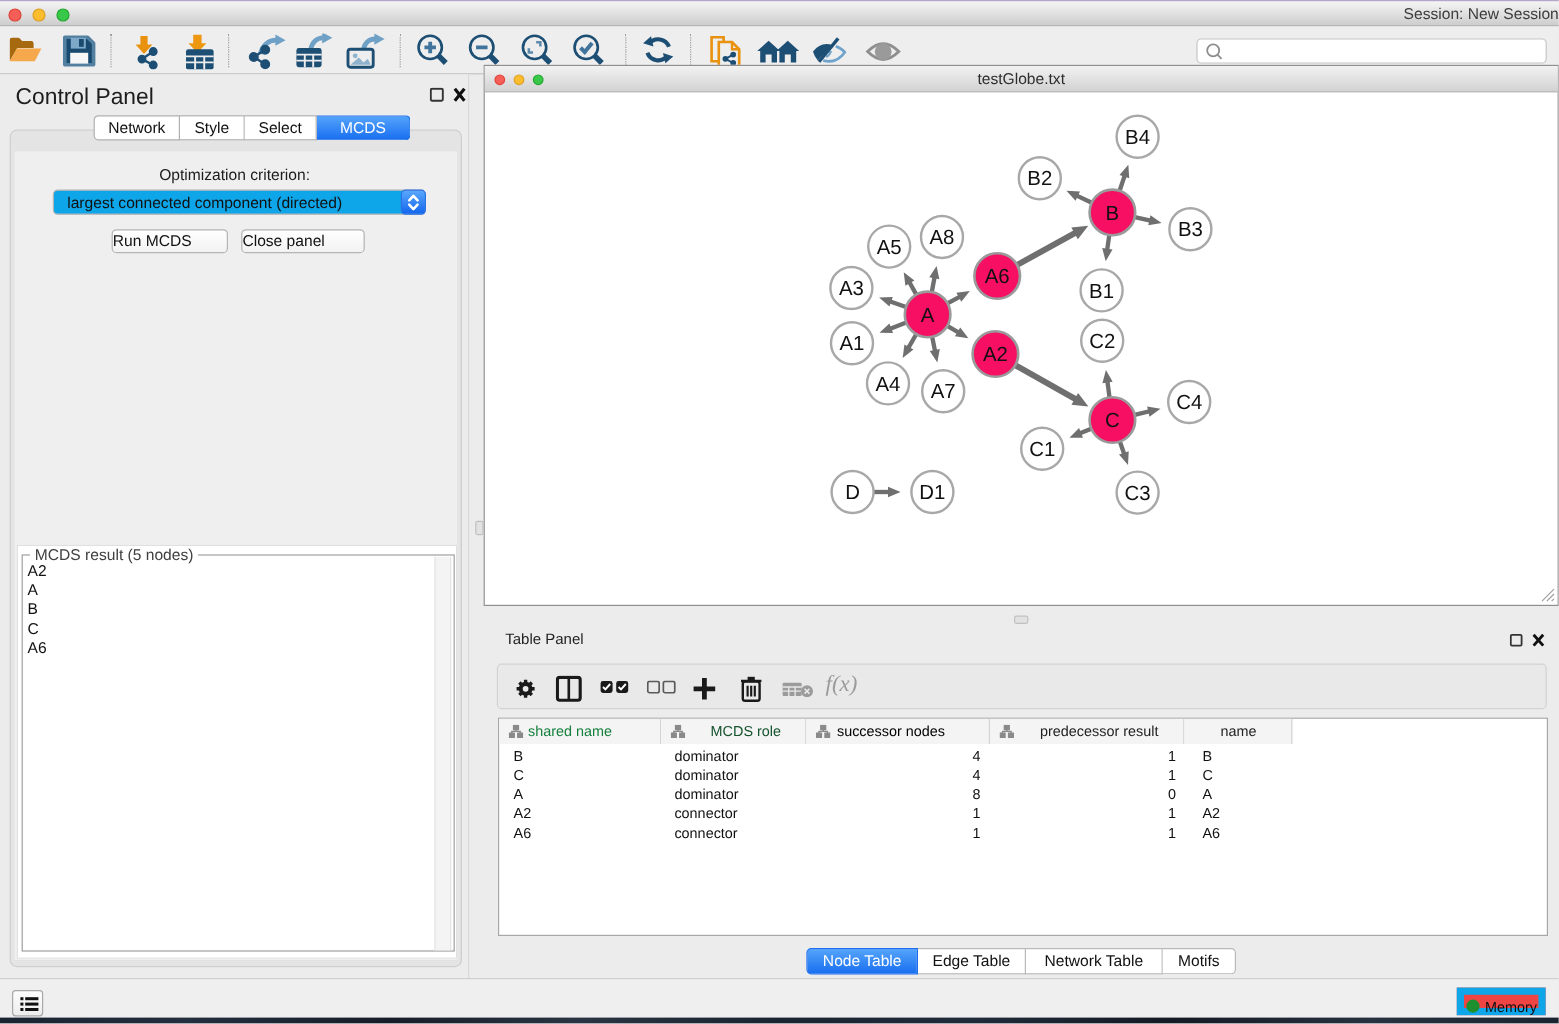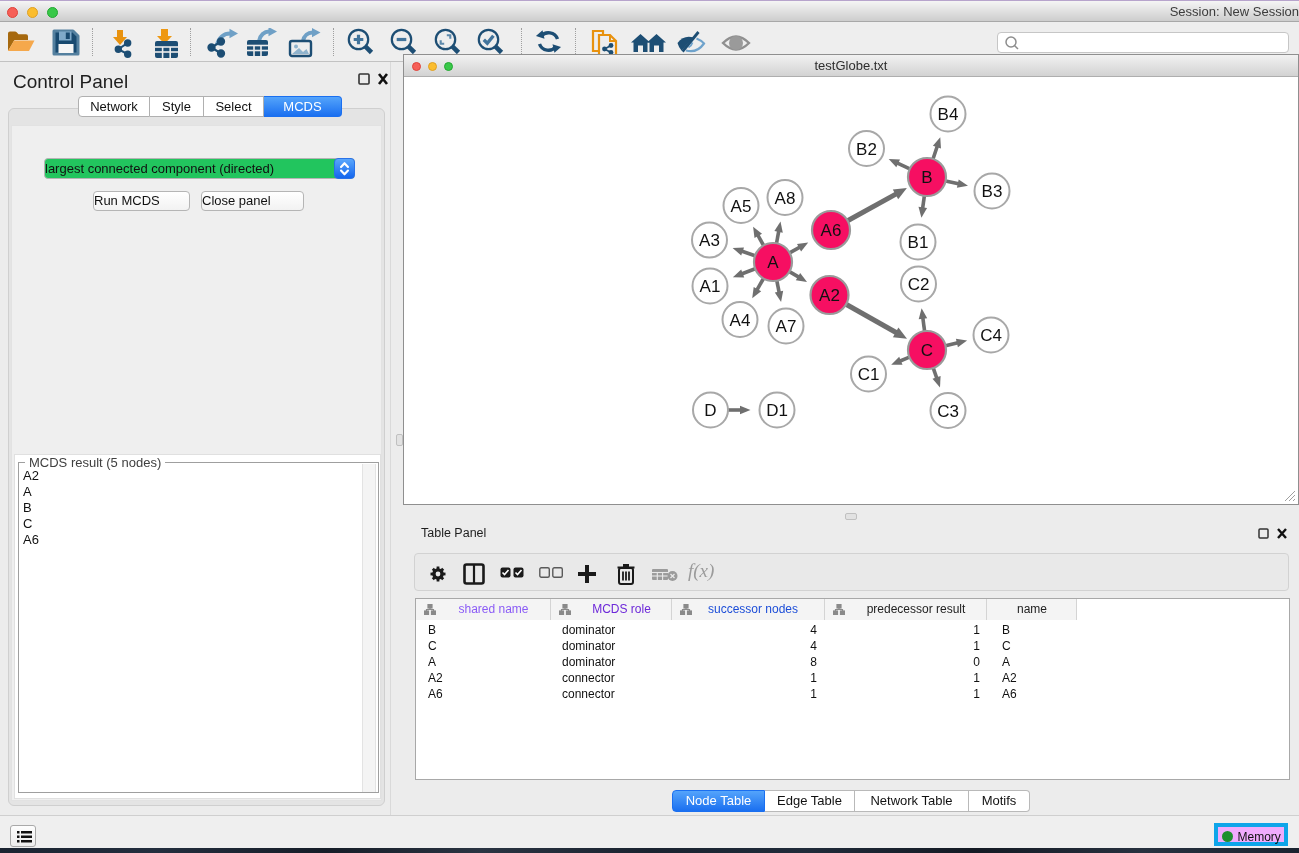--- a/index.html
+++ b/index.html
@@ -16,21 +16,21 @@
 #cp{left:0;top:62px;width:391px;height:753px;background:#ececec;border-right:1px solid #d9d9d9}
 #cp-title{left:13px;top:9px;font-size:19px;color:#1e1e1e}
 .tabs{position:absolute;display:flex;font-size:13px}
 .tab{background:#fff;border:1px solid #b0b0b0;border-left:none;color:#111;text-align:center;line-height:19px;height:21px}
 .tab.first{border-left:1px solid #b0b0b0;border-radius:4px 0 0 4px}
 .tab.last{border-radius:0 4px 4px 0}
 .tab.sel{background:linear-gradient(#54a4fb,#1a6ff0);color:#fff;border-color:#1a6ff0}
 #cp-box{left:8px;top:46px;width:377px;height:698px;background:#e4e4e4;border:1px solid #cfcfcf;border-radius:6px}
 #cp-inner{left:11px;top:63px;width:371px;height:676px;background:#efefef;border:1px solid #e2e2e2}
 #opt-label{left:0;top:76px;width:391px;text-align:center;font-size:13px;color:#1c1c1c}
-#dd{left:44px;top:96px;width:311px;height:21px;background:#22c55e;border:1px solid #b5b5b5;border-radius:4px;font-size:13px;line-height:19px;color:#111;}
+#dd{left:44px;top:96px;width:311px;height:21px;background:#0ea5e9;border:1px solid #b5b5b5;border-radius:4px;font-size:13px;line-height:19px;color:#111;padding-left:11px}
 #dd-step{right:-1px;top:-1px;width:21px;height:21px;border-radius:4px;background:linear-gradient(#5aa7fc,#1466ee);border:1px solid #2a72e8}
 .btn{position:absolute;height:20px;background:linear-gradient(#ffffff,#f2f2f2);border:1px solid #b5b5b5;border-radius:4px;font-size:13px;color:#111;line-height:18px}
 #mcds-box{left:14px;top:392px;width:367px;height:345px;background:#fff;border:1px solid #e0e0e0}
 #fieldset{left:3px;top:7px;width:361px;height:331px;border:1px solid #9f9f9f}
 #legend{left:6px;top:-8px;background:#fff;padding:0 4px;font-size:13px;color:#404040}
 #mcds-list{left:4px;top:5px;font-size:13px;color:#111;line-height:16px}
 #mcds-scroll{right:2px;top:1px;width:14px;height:328px;background:#f4f4f4;border-left:1px solid #e3e3e3;border-right:1px solid #e3e3e3}
 
 #nw{left:403px;top:54px;width:896px;height:451px;background:#fff;border:1px solid #8f8f8f}
 #nw-tb{left:0;top:0;width:894px;height:22px;background:linear-gradient(#f2f2f2,#d2d2d2);border-bottom:1px solid #aeaeae}
@@ -38,21 +38,21 @@
 
 #tp{left:403px;top:513px;width:896px;height:302px;background:#ececec}
 #tp-title{left:18px;top:13px;font-size:12.5px;color:#1e1e1e}
 #tp-toolbar{left:11px;top:40px;width:875px;height:38px;background:#e9e9e9;border:1px solid #d2d2d2;border-radius:4px}
 #tbl{left:12px;top:85px;width:875px;height:182px;background:#fff;border:1px solid #a8a8a8;font-size:12px}
 .th{position:absolute;top:0;height:21px;background:#f4f4f4;border-right:1px solid #d4d4d4;color:#222;text-align:center;line-height:21px}
 .td{position:absolute;height:16px;line-height:16px;color:#111}
 .btab{height:22px;border:1px solid #b9b9b9;border-left:none;background:#fff;color:#111;font-size:13px;text-align:center;line-height:20px;position:absolute;top:0}
 
 #status{left:0;top:815px;width:1299px;height:33px;background:#efefef;border-top:1px solid #cfcfcf}
-#memory{left:1214px;top:7px;width:74px;height:23px;background:#f0abfc;border:4px solid #0ea5e9;font-size:12px;color:#111;line-height:21px;text-align:center}
+#memory{left:1214px;top:7px;width:74px;height:23px;background:#ef4444;border:6px solid #0ea5e9;font-size:12px;color:#111;line-height:21px;text-align:center}
 #listbtn{left:10px;top:9px;width:26px;height:22px;background:linear-gradient(#fdfdfd,#ededed);border:1px solid #a9a9a9;border-radius:3px}
 #desktop{left:0;top:848px;width:1299px;height:5px;background:linear-gradient(90deg,#1a2330 0%,#232e3e 12%,#161d28 25%,#2a3442 37%,#1a2330 50%,#202b3a 62%,#141a24 75%,#27313f 88%,#1a2330 100%)}
 </style></head>
 <body>
 <div class="abs" id="titlebar">
   <div class="title">Session: New Session</div>
   <div class="tl" style="left:7px;top:6px;width:11px;height:11px;background:#f65f57;border:1px solid #df433b"></div>
   <div class="tl" style="left:27px;top:6px;width:11px;height:11px;background:#fbbd2e;border:1px solid #dfa023"></div>
   <div class="tl" style="left:47px;top:6px;width:11px;height:11px;background:#39c849;border:1px solid #23a832"></div>
 </div>
@@ -191,20 +191,21 @@
       <path d="M21 1 L29 11 M29 1 L21 11" stroke="#111" stroke-width="2.6"></path>
     </svg>
   <div class="abs" id="cp-box"></div>
   <div class="abs" id="cp-inner"></div>
   <div class="tabs" style="left:78px;top:34px">
     <div class="tab first" style="width:72px">Network</div>
     <div class="tab" style="width:54px">Style</div>
     <div class="tab" style="width:60px">Select</div>
     <div class="tab last sel" style="width:78px">MCDS</div>
   </div>
+  <div class="abs" id="opt-label">Optimization criterion:</div>
   <div class="abs" id="dd">largest connected component (directed)
     <div class="abs" id="dd-step"><svg width="19" height="19">
           <path d="M6 8 L9.5 4.2 L13 8 M6 11.5 L9.5 15.3 L13 11.5" stroke="#fff" stroke-width="2.1" fill="none" stroke-linecap="round" stroke-linejoin="round"></path>
         </svg></div>
   </div>
   <div class="btn" style="left:93px;top:129px;width:97px">Run MCDS</div>
   <div class="btn" style="left:201px;top:129px;width:103px">Close panel</div>
   <div class="abs" id="mcds-box">
     <div class="abs" id="fieldset">
       <div class="abs" id="legend">MCDS result (5 nodes)</div>
@@ -378,41 +379,41 @@
   <div class="abs" id="tbl">
   <div class="th" style="left:0px;width:135px"></div>
 <svg class="abs" style="left:8px;top:5px" width="12" height="11">
         <g fill="none" stroke="#8a8a8a" stroke-width="1.2">
           <rect x="4" y="0.5" width="4" height="3.5" fill="#8a8a8a"></rect>
           <rect x="0.5" y="7" width="4" height="3.5" fill="#8a8a8a"></rect>
           <rect x="7.5" y="7" width="4" height="3.5" fill="#8a8a8a"></rect>
           <path d="M6 4 L6 5.5 M2.5 7 L2.5 5.5 L9.5 5.5 L9.5 7"></path>
         </g>
       </svg>
-<div class="abs" style="left:24px;top:0;width:107px;text-align:center;line-height:21px;color:#8b5cf6">shared name</div>
+<div class="abs" style="left:24px;top:0;width:107px;line-height:21px;color:#15803d">shared name</div>
 <div class="th" style="left:135px;width:121px"></div>
 <svg class="abs" style="left:143px;top:5px" width="12" height="11">
         <g fill="none" stroke="#8a8a8a" stroke-width="1.2">
           <rect x="4" y="0.5" width="4" height="3.5" fill="#8a8a8a"></rect>
           <rect x="0.5" y="7" width="4" height="3.5" fill="#8a8a8a"></rect>
           <rect x="7.5" y="7" width="4" height="3.5" fill="#8a8a8a"></rect>
           <path d="M6 4 L6 5.5 M2.5 7 L2.5 5.5 L9.5 5.5 L9.5 7"></path>
         </g>
       </svg>
-<div class="abs" style="left:159px;top:0;width:93px;text-align:center;line-height:21px;color:#6d28d9">MCDS role</div>
+<div class="abs" style="left:159px;top:0;width:93px;text-align:center;line-height:21px;color:#14532d">MCDS role</div>
 <div class="th" style="left:256px;width:153px"></div>
 <svg class="abs" style="left:264px;top:5px" width="12" height="11">
         <g fill="none" stroke="#8a8a8a" stroke-width="1.2">
           <rect x="4" y="0.5" width="4" height="3.5" fill="#8a8a8a"></rect>
           <rect x="0.5" y="7" width="4" height="3.5" fill="#8a8a8a"></rect>
           <rect x="7.5" y="7" width="4" height="3.5" fill="#8a8a8a"></rect>
           <path d="M6 4 L6 5.5 M2.5 7 L2.5 5.5 L9.5 5.5 L9.5 7"></path>
         </g>
       </svg>
-<div class="abs" style="left:292px;top:0;width:125px;text-align:left;line-height:21px;color:#1d4ed8">successor nodes</div>
+<div class="abs" style="left:264px;top:0;width:125px;text-align:center;line-height:21px;color:#000000">successor nodes</div>
 <div class="th" style="left:409px;width:162px"></div>
 <svg class="abs" style="left:417px;top:5px" width="12" height="11">
         <g fill="none" stroke="#8a8a8a" stroke-width="1.2">
           <rect x="4" y="0.5" width="4" height="3.5" fill="#8a8a8a"></rect>
           <rect x="0.5" y="7" width="4" height="3.5" fill="#8a8a8a"></rect>
           <rect x="7.5" y="7" width="4" height="3.5" fill="#8a8a8a"></rect>
           <path d="M6 4 L6 5.5 M2.5 7 L2.5 5.5 L9.5 5.5 L9.5 7"></path>
         </g>
       </svg>
 <div class="abs" style="left:433px;top:0;width:134px;text-align:center;line-height:21px;color:#222">predecessor result</div>

